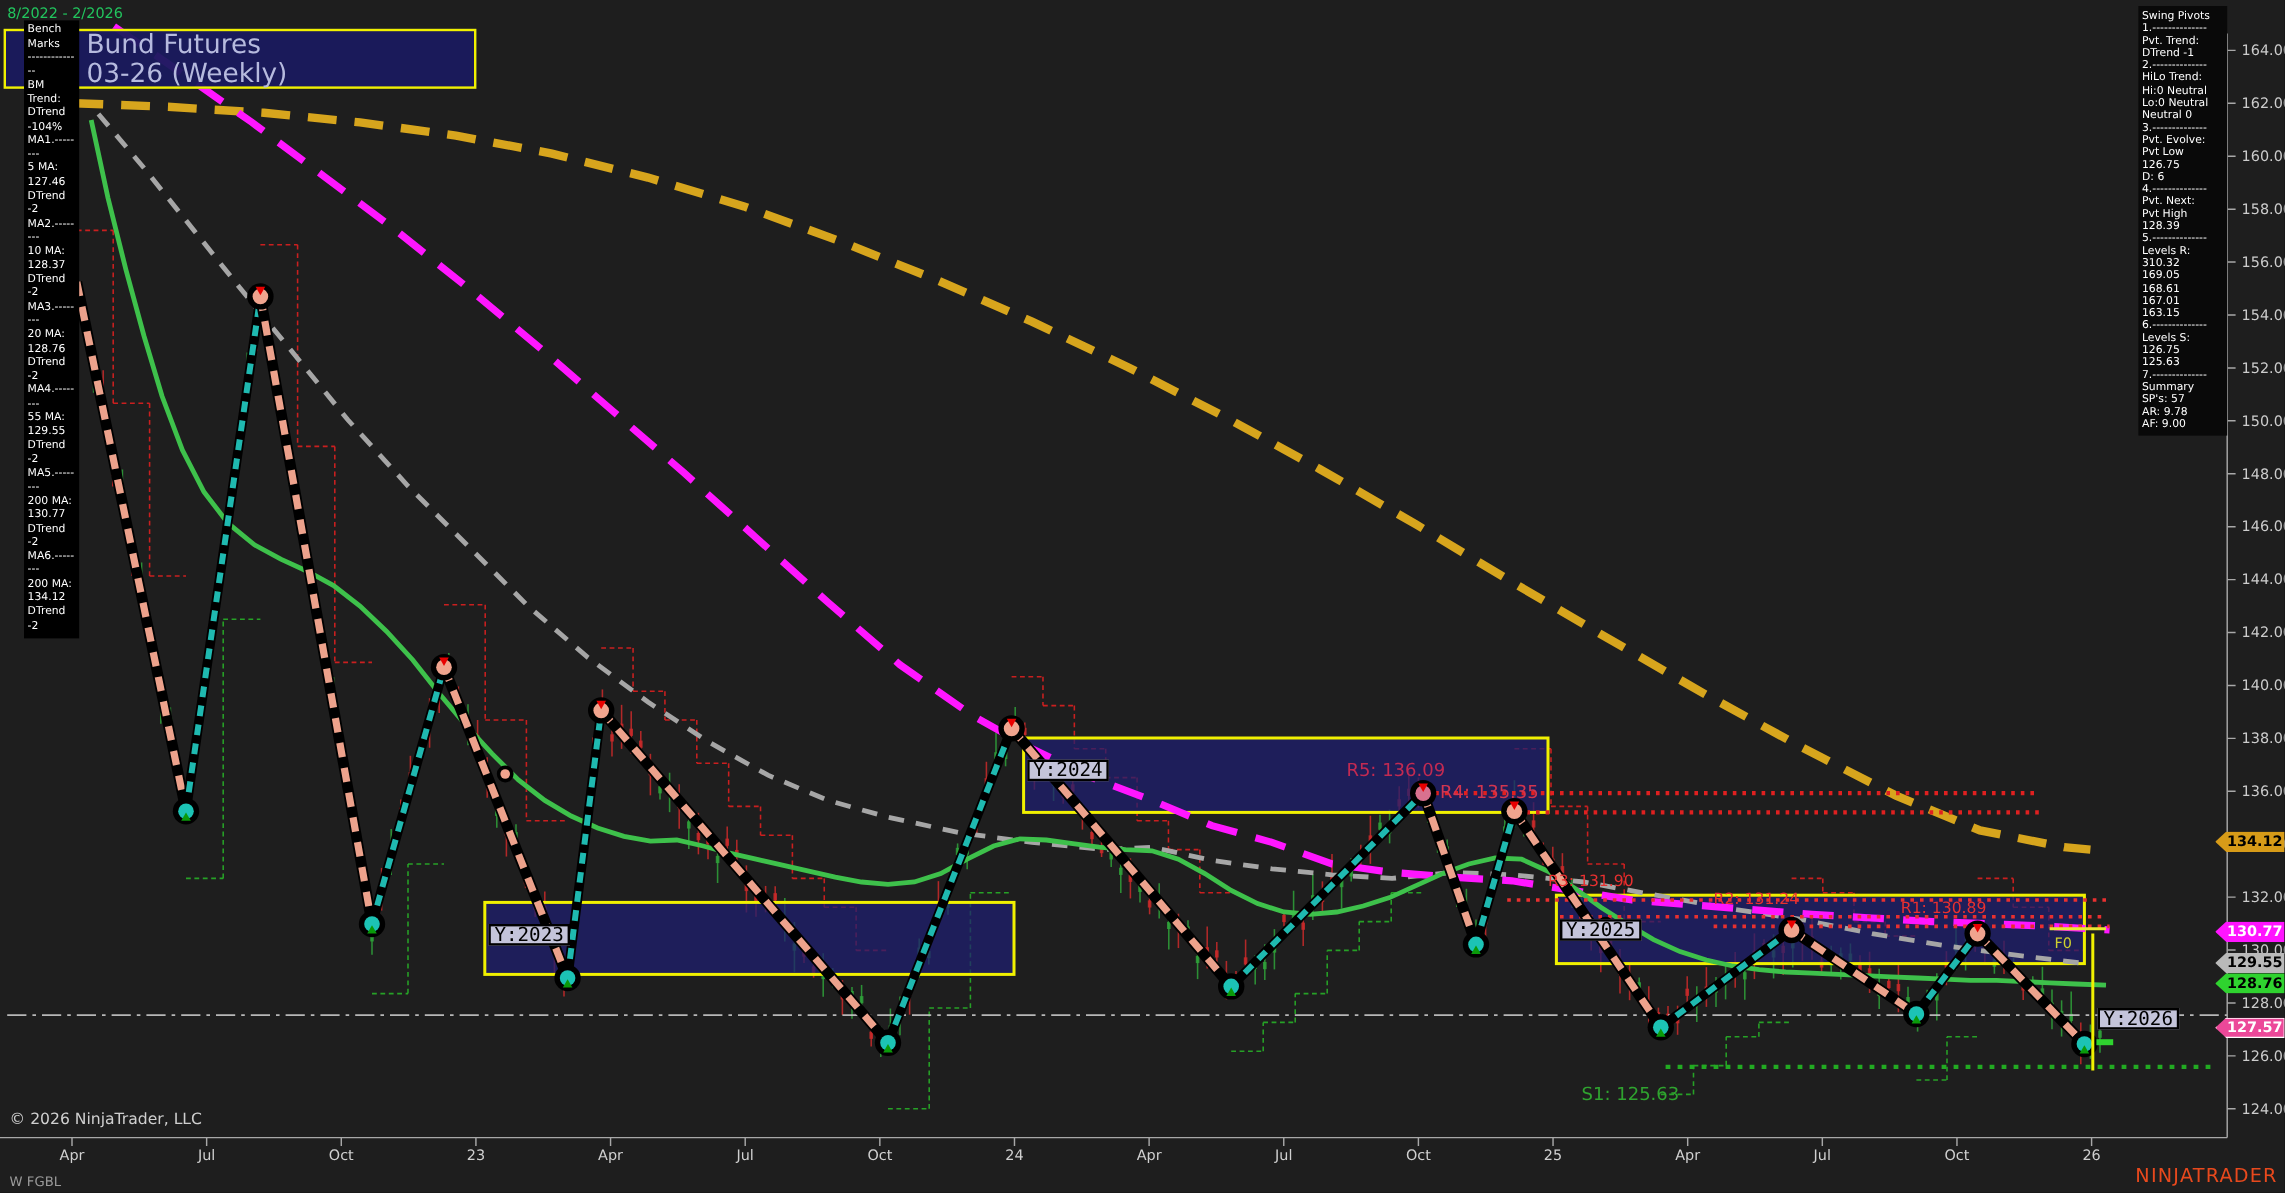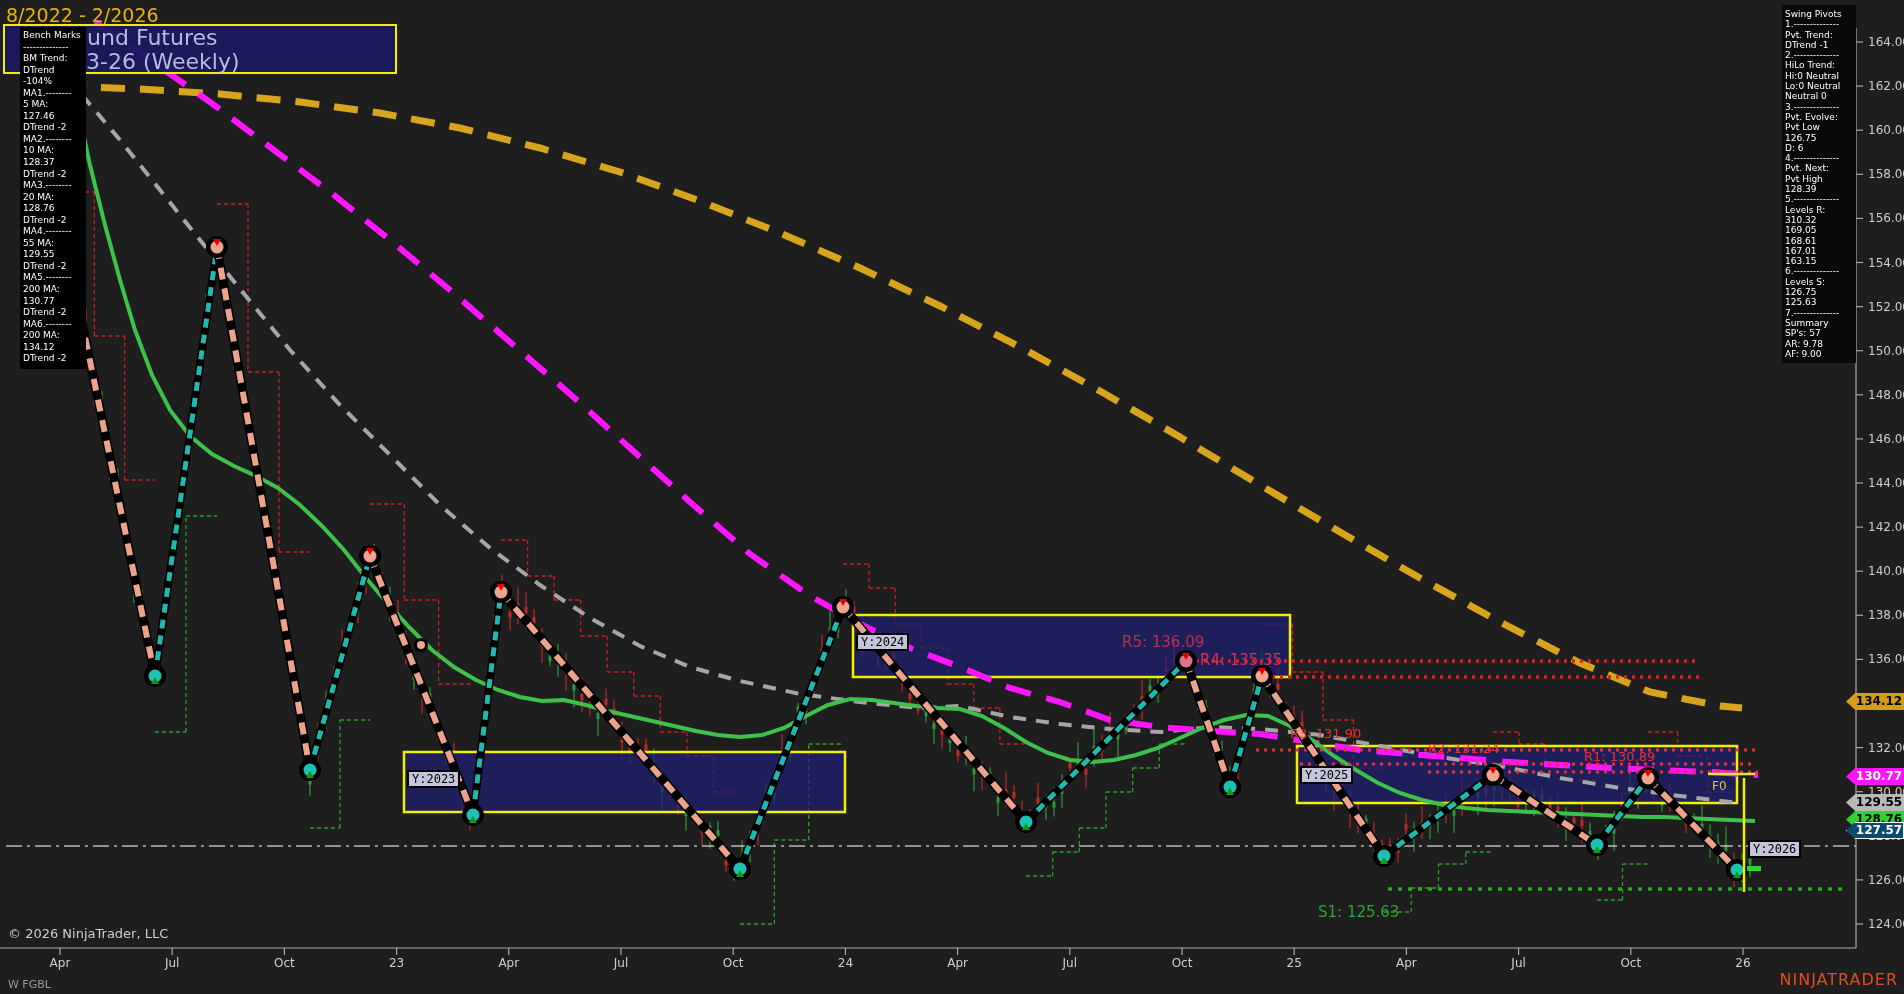--- a/index.html
+++ b/index.html
@@ -1,29 +1,29 @@
 <!DOCTYPE html>
 <html><head>
 <meta charset="utf-8">
 <style>
   html,body{margin:0;padding:0;background:#111;}
   #stage{position:relative;width:1904px;height:994px;background:#1e1e1e;overflow:hidden;
          font-family:"DejaVu Sans",sans-serif;color:#ddd;}
   #chart-svg{position:absolute;left:0;top:0;z-index:1;}
   .overlay{position:absolute;z-index:10;}
-  #date-range{left:6px;top:4px;font-size:19px;color:#eab308;z-index:15;}
+  #date-range{left:6px;top:4px;font-size:12px;color:#22c55e;z-index:15;}
   #title-box{left:3px;top:24px;width:394px;height:50px;background:rgba(26,26,94,0.95);
              border:2px solid #f0f000;z-index:8;color:#b6bade;font-size:22px;line-height:24px;
              padding-left:67px;box-sizing:border-box;white-space:nowrap;}
-  #benchmarks-panel{left:20px;top:27px;width:66px;background:#000;z-index:12;
+  #benchmarks-panel{left:20px;top:17px;width:46px;background:#000;z-index:12;
              font-size:9px;line-height:11.55px;color:#fff;padding:3px 2px 4px 3px;box-sizing:border-box;}
   #swing-panel{left:1782px;top:5px;width:74px;background:#090909;z-index:12;
              font-size:9px;line-height:10.3px;color:#fff;padding:4px 2px 4px 3px;box-sizing:border-box;}
   .chip{position:absolute;z-index:6;background:#c4c4da;color:#000;border:2px solid #000;
-        font-family:"DejaVu Sans Mono",monospace;font-size:12px;line-height:14px;padding:0 3px;}
+        font-family:"DejaVu Sans Mono",monospace;font-size:16px;line-height:14px;padding:0 3px;}
   .ptag{position:absolute;left:1846px;width:58px;height:17px;z-index:6;font-size:12px;font-weight:bold;
         line-height:17px;text-align:center;padding-left:8px;box-sizing:border-box;
         clip-path:polygon(0 50%,16% 0,100% 0,100% 100%,16% 100%);}
   #footer-copyright{left:8px;top:926px;font-size:13px;color:#cfcfcf;z-index:5;}
   #instrument-label{left:8px;top:978px;font-size:11px;color:#9a9a9a;z-index:5;}
   #brand-logo{right:6px;top:970px;font-size:16px;font-weight:normal;color:#e8491d;
               letter-spacing:1px;z-index:5;}
 </style>
 </head>
 <body>
@@ -874,14 +874,14 @@
   <div id="instrument-label" class="overlay">W FGBL</div>
   <div id="brand-logo" class="overlay">NINJATRADER</div>
 <div class="chip" style="left: 407px; top: 770px;">Y:2023</div>
     <div class="chip" style="left: 856px; top: 633px;">Y:2024</div>
     <div class="chip" style="left: 1300px; top: 766px;">Y:2025</div>
     <div class="chip" style="left: 1748px; top: 840px;">Y:2026</div>
     <div class="ptag" style="top: 693px; background: rgb(215, 155, 24); color: rgb(0, 0, 0);">134.12</div>
     <div class="ptag" style="top: 768px; background: rgb(255, 20, 255); color: rgb(255, 255, 255);">130.77</div>
     <div class="ptag" style="top: 794px; background: rgb(185, 185, 185); color: rgb(0, 0, 0);">129.55</div>
     <div class="ptag" style="top: 811px; background: rgb(47, 211, 47); color: rgb(0, 0, 0);">128.76</div>
-    <div class="ptag" style="top: 822px; background: #0c4a6e; color: rgb(255, 255, 255); box-shadow: rgb(255, 255, 255) 0px 0px 0px 1px inset;">127.57</div>
+    <div class="ptag" style="top: 848px; background: #ec4899; color: rgb(255, 255, 255); box-shadow: rgb(255, 255, 255) 0px 0px 0px 1px inset;">127.57</div>
   </div>
 
 </body></html>

